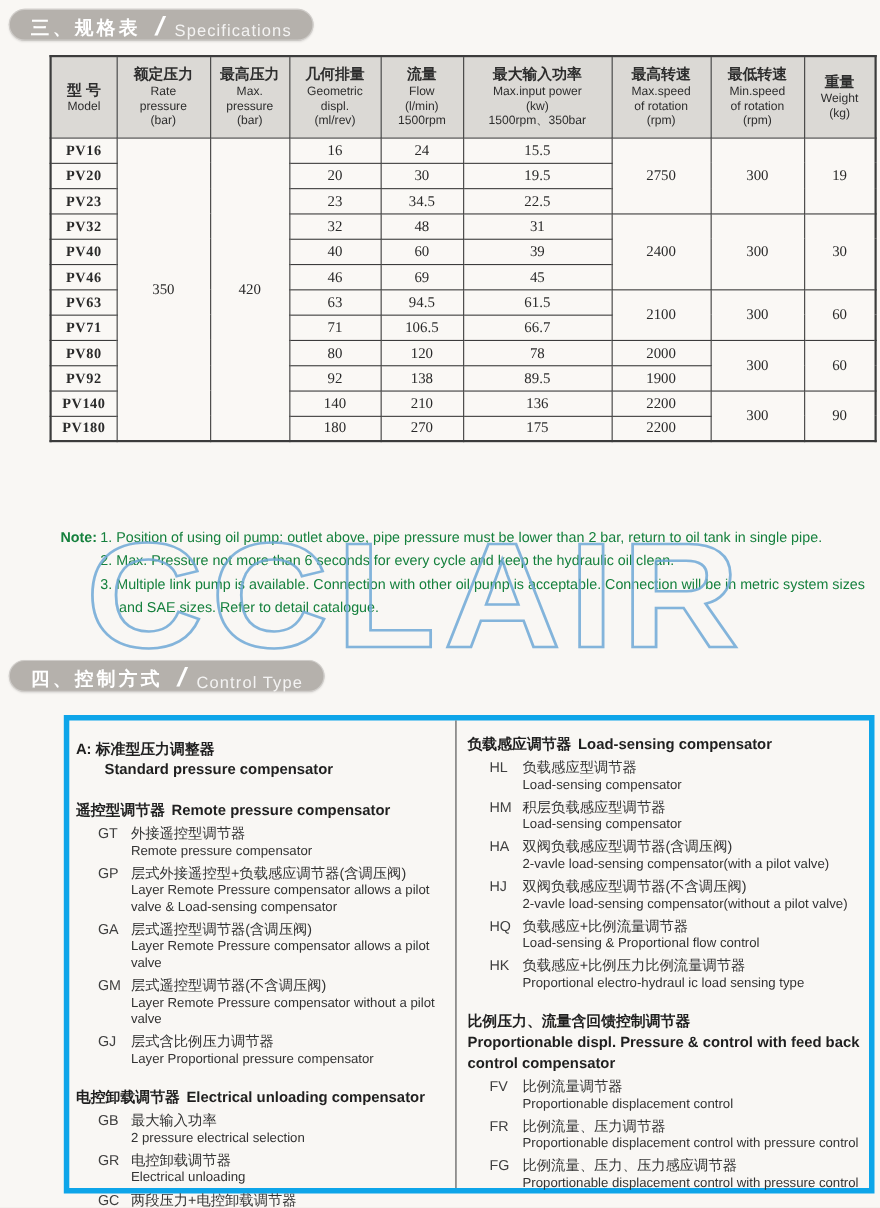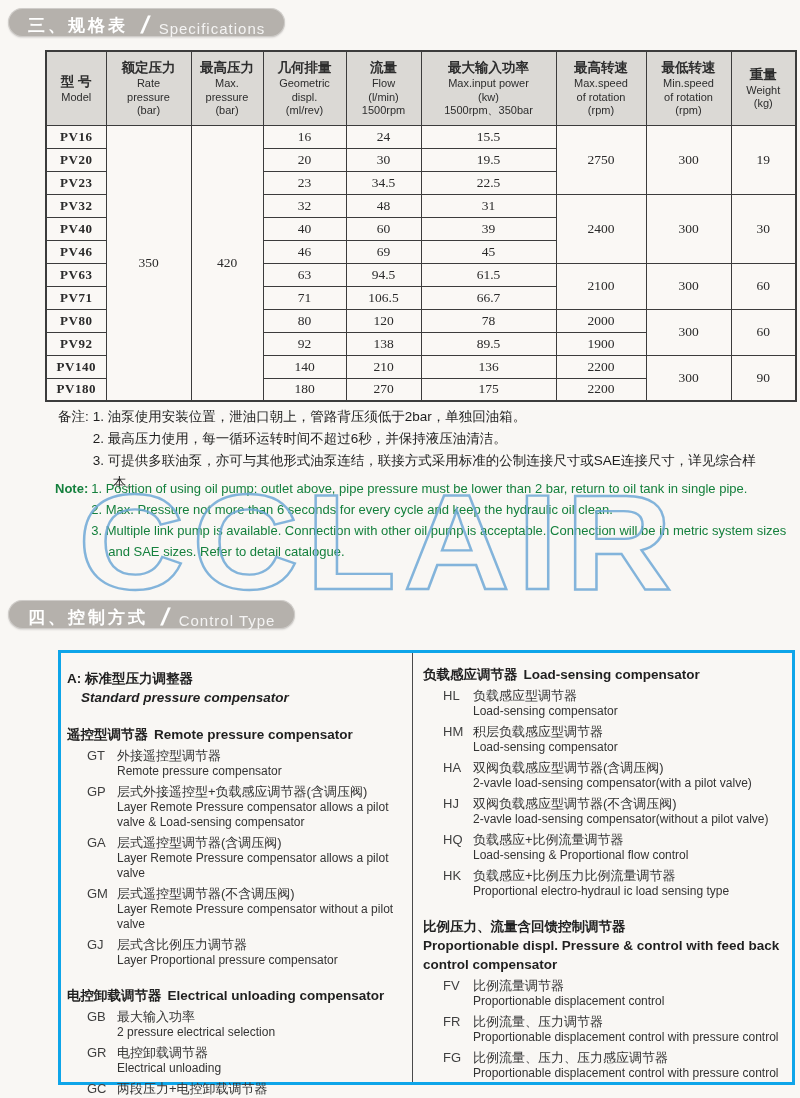--- a/index.html
+++ b/index.html
@@ -65,29 +65,29 @@
     position:absolute; left:78px; top:468px; z-index:5; pointer-events:none;
     font-family:"Liberation Sans", sans-serif; font-weight:bold;
     font-size:148px; line-height:1; letter-spacing:7px;
     color:transparent; -webkit-text-stroke:2.5px rgba(111,168,214,0.85);
     transform:scaleY(0.92);
   }
 
   
   .ctl-box {
     position:absolute; left:58px; top:650px; width:737px; height:435px;
-    border:3px solid #0ea5e9; display:flex; background:#f9f7f4;
+    border:5px solid #0ea5e9; display:flex; background:#f9f7f4;
   }
   .ctl-col-left  { width:352px; border-right:1px solid #4a4a4a; padding:16px 6px 0 6px; }
   .ctl-col-right { flex:1; padding:12px 6px 0 10px; }
 
   .ctl-group-title { font-weight:bold; font-size:13.5px; color:#1f1f1f; line-height:19px; }
   .ctl-group-title .t-en { margin-left:6px; }
   .ctl-title-en-block { font-weight:bold; font-size:13.5px; color:#1f1f1f; line-height:19px; }
-  .indent14 { margin-left:14px;font-style:italic; }
+  .indent14 { margin-left:26px; }
 
   .ctl-item { margin:3px 0 4px 20px; }
   .ctl-line1 { display:flex; font-size:13px; color:#333; line-height:17px; }
   .ctl-code { width:30px; flex-shrink:0; color:#3f3f3f; }
   .ctl-zh { flex:1; }
   .ctl-en { margin-left:30px; font-size:12px; color:#333; line-height:15px; } .mt22 { margin-top:18px; }
 </style>
 </head>
 <body>
 
@@ -254,28 +254,20 @@
       <tr>
         <td class="model">PV180</td>
         <td>180</td>
         <td>270</td>
         <td>175</td>
         <td>2200</td>
       </tr>
     </tbody>
   </table>
 
-  <div class="notes-zh">
-    <span class="lbl">备注:</span>
-    <div class="items">
-      <div class="item">1. 油泵使用安装位置，泄油口朝上，管路背压须低于2bar，单独回油箱。</div>
-      <div class="item">2. 最高压力使用，每一循环运转时间不超过6秒，并保持液压油清洁。</div>
-      <div class="item">3. 可提供多联油泵，亦可与其他形式油泵连结，联接方式采用标准的公制连接尺寸或SAE连接尺寸，详见综合样本。</div>
-    </div>
-  </div>
 
   <div class="notes-en">
     <span class="lbl">Note:</span>
     <div class="items">
       <div class="item">1. Position of using oil pump: outlet above, pipe pressure must be lower than 2 bar, return to oil tank in single pipe.</div>
       <div class="item">2. Max. Pressure not more than 6 seconds for every cycle and keep the hydraulic oil clean.</div>
       <div class="item">3. Multiple link pump is available. Connection with other oil pump is acceptable. Connection will be in metric system sizes and SAE sizes. Refer to detail catalogue.</div>
     </div>
   </div>
 

